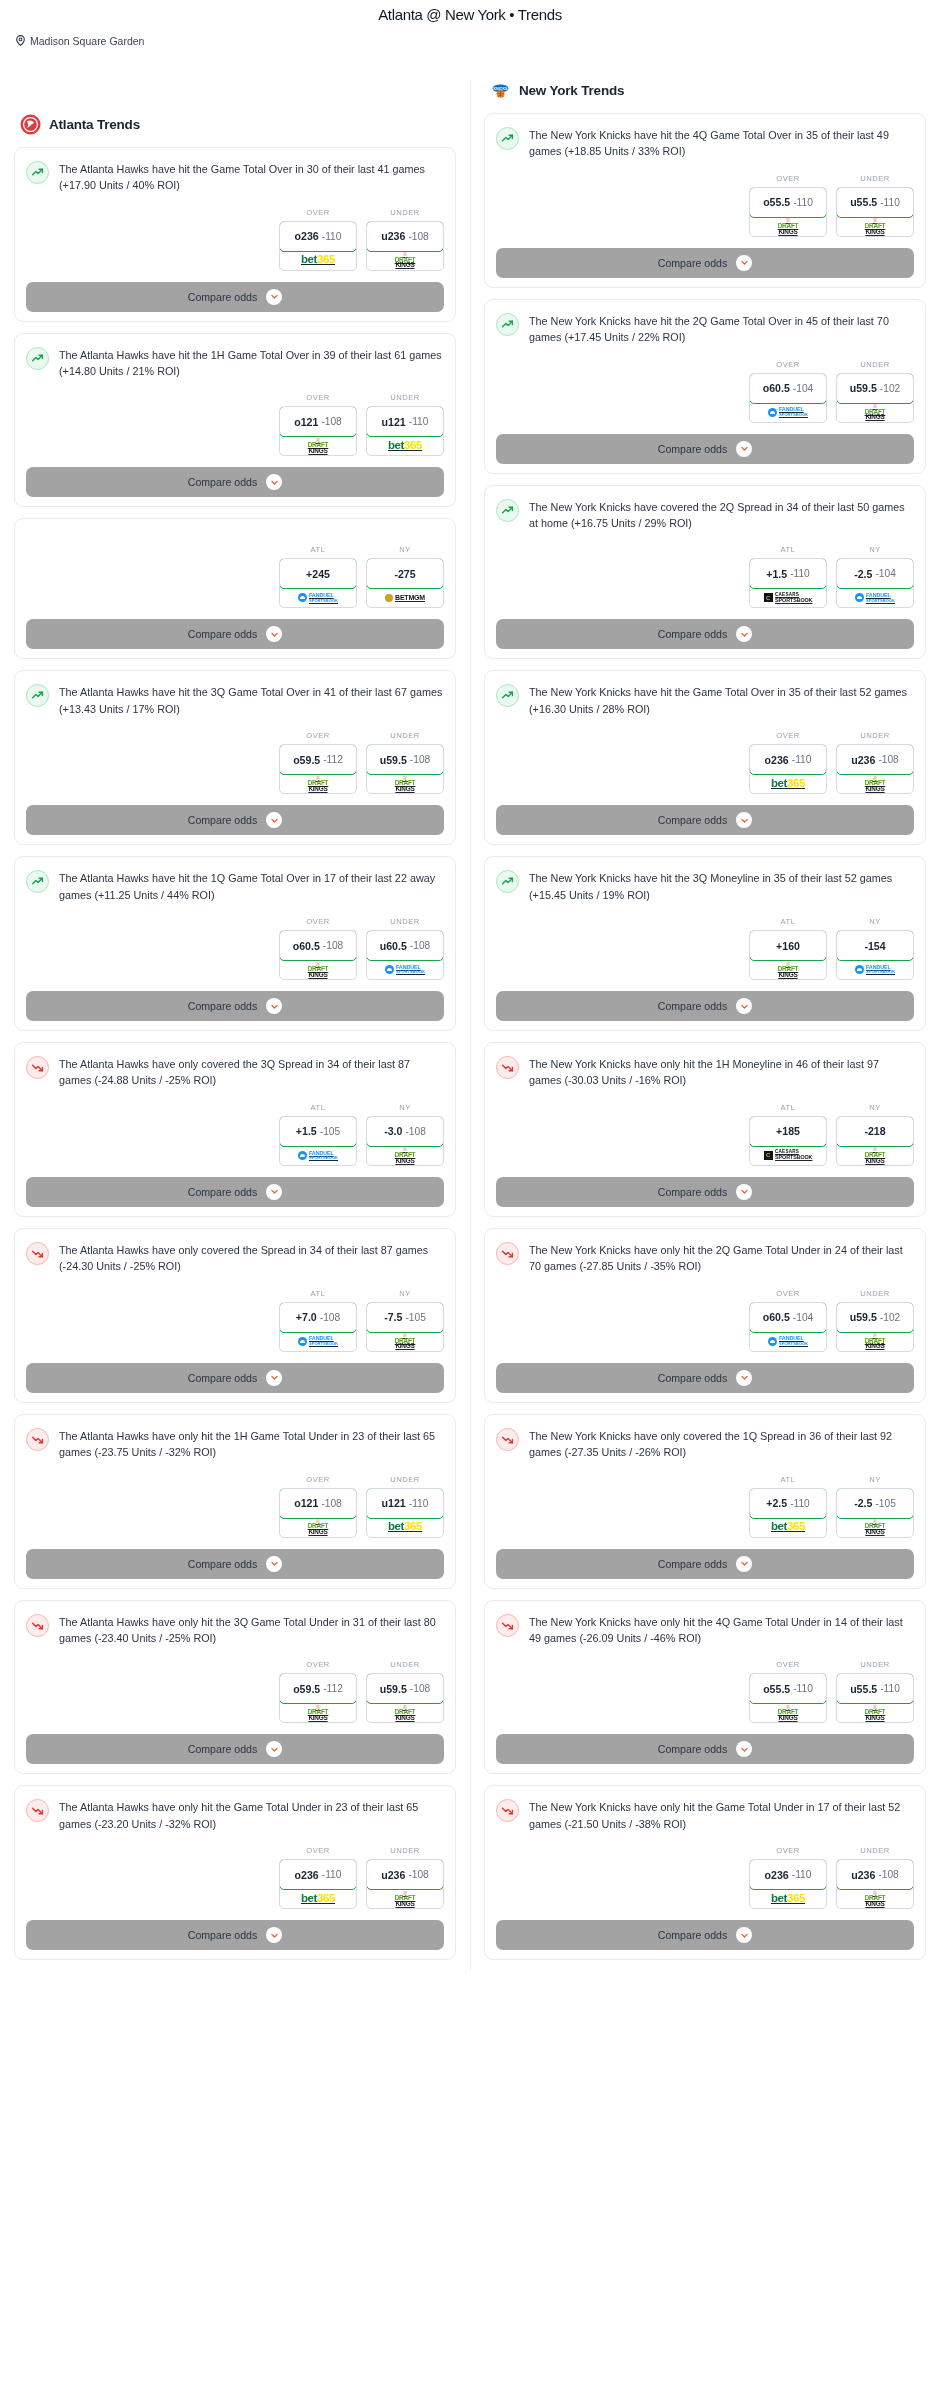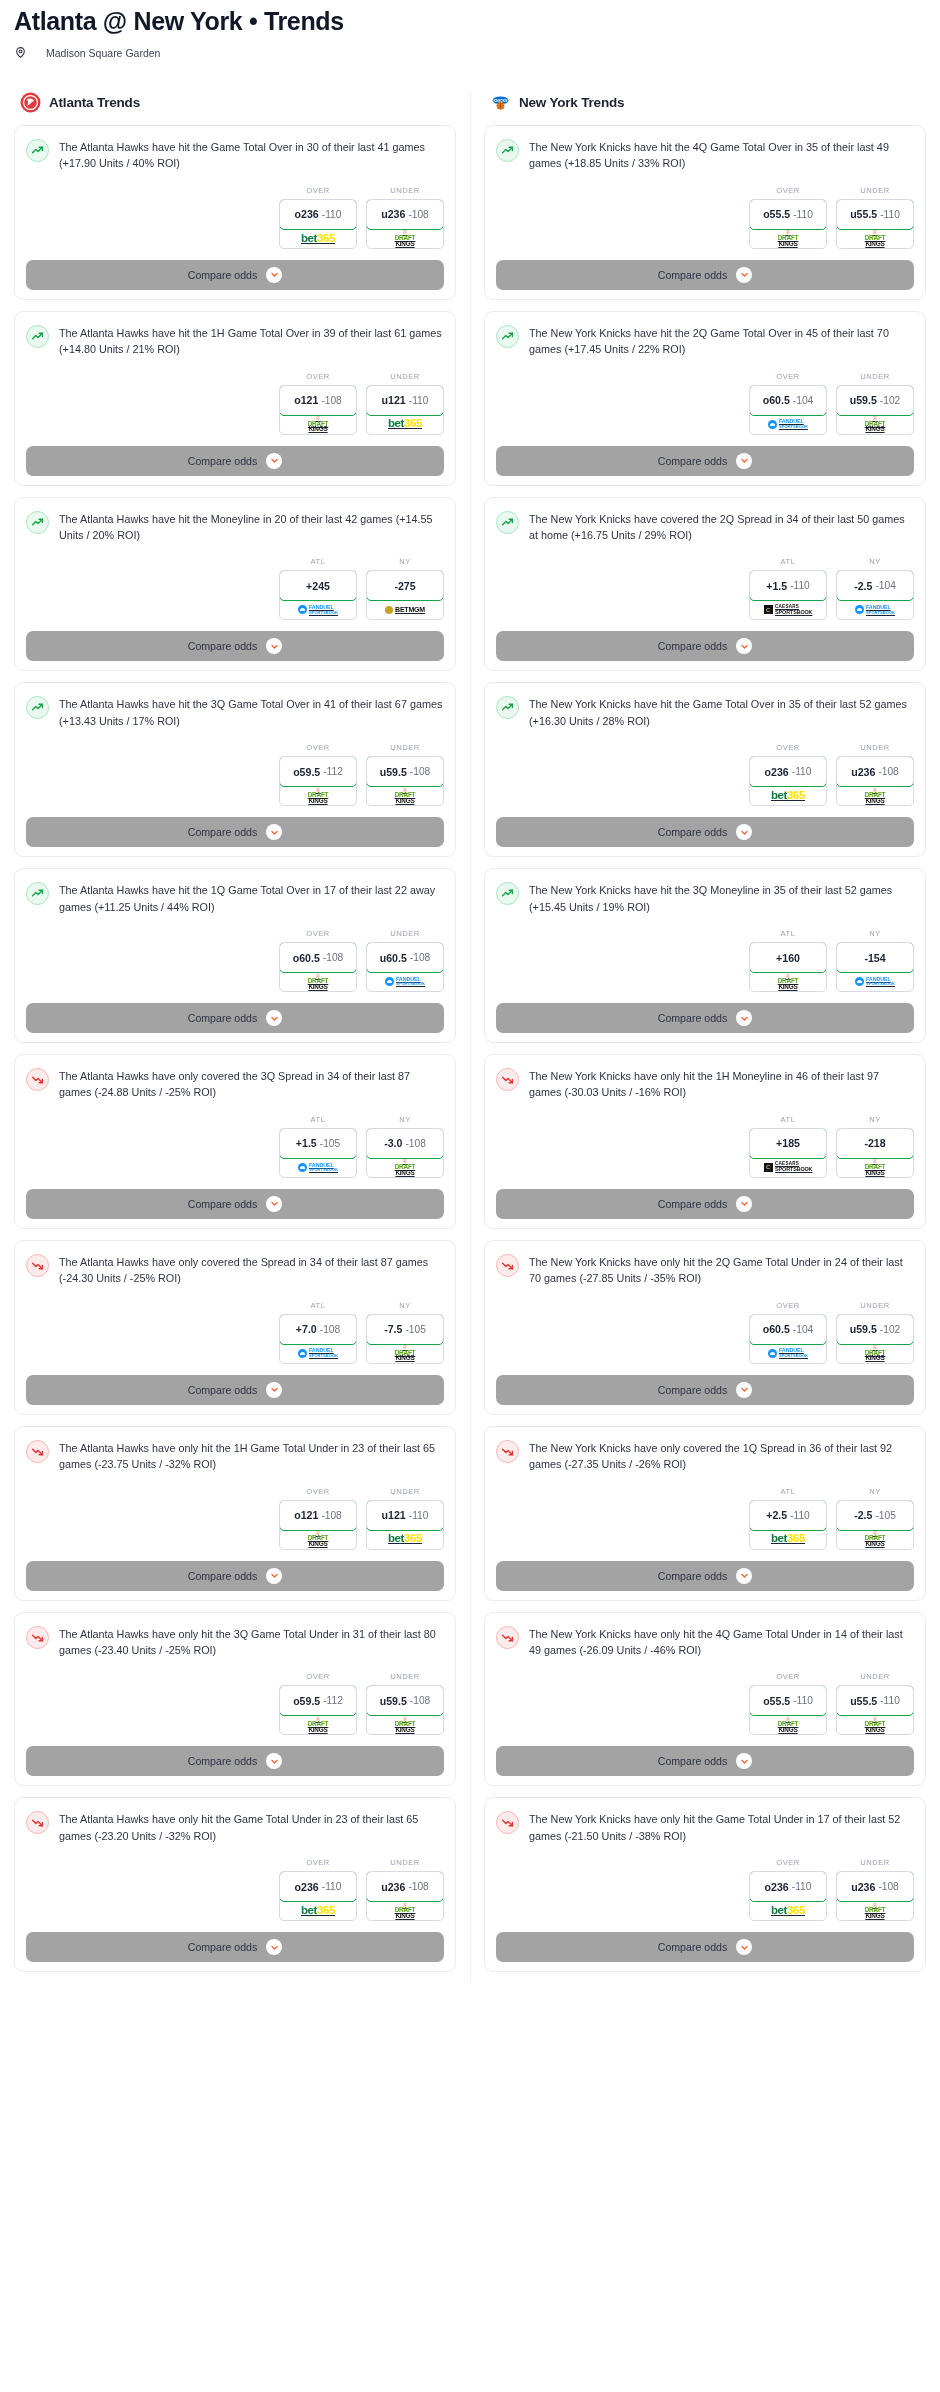--- a/index.html
+++ b/index.html
@@ -8,30 +8,31 @@
     background: #ffffff;
     font-family: "Liberation Sans", sans-serif;
     color: #1d2433;
     -webkit-font-smoothing: antialiased;
   }
   .page { width: 940px; padding: 0 0 20px 0; position: relative; }
 
   
   .header { padding: 6px 14px 0 14px; }
   .page-title {
-    font-size: 25px;
-    font-weight: bold;
+    font-size: 15px;
+    font-weight: normal;
     letter-spacing: -0.35px;
     color: #111827;
     line-height: 1.2;
+    text-align: center;
   }
   .venue-row {
     display: flex;
     align-items: center;
-    gap: 19px;
+    gap: 3px;
     margin-top: 10px;
     font-size: 10.5px;
     color: #3c4453;
   }
   .pin-icon { width: 13px; height: 13px; display: block; flex: none; }
 
   
   .columns {
     display: flex;
     margin-top: 33px;
@@ -316,29 +317,20 @@
           <div class="compare-btn">
             <span class="lbl">Compare odds</span>
             <span class="chev-circle">
               <svg viewBox="0 0 24 24" fill="none" stroke="#f15a22" stroke-width="3.2" stroke-linecap="round" stroke-linejoin="round">
                 <polyline points="5,9 12,16 19,9"></polyline>
               </svg>
             </span>
           </div>
         </div>
         <div class="card">
-          <div class="card-top">
-            <span class="trend-badge up">
-              <svg viewBox="0 0 24 24" fill="none" stroke="#16a34a" stroke-width="2.6" stroke-linecap="round" stroke-linejoin="round">
-                <polyline points="3,16 9,10 13,14 21,6"></polyline>
-                <polyline points="15,6 21,6 21,12"></polyline>
-              </svg>
-            </span>
-            <div class="card-text">The Atlanta Hawks have hit the Moneyline in 20 of their last 42 games (+14.55 Units / 20% ROI)</div>
-          </div>
           <div class="odds-row">
             <div class="odds-cell">
               <div class="odds-label">ATL</div>
               <div class="odds-btn">
                 <div class="odds-val">
                   <span class="line">+245</span>
                 </div>
                 <div class="book-wrap">
                   <span class="bk bk-fd">
                     <span class="mark"></span>

